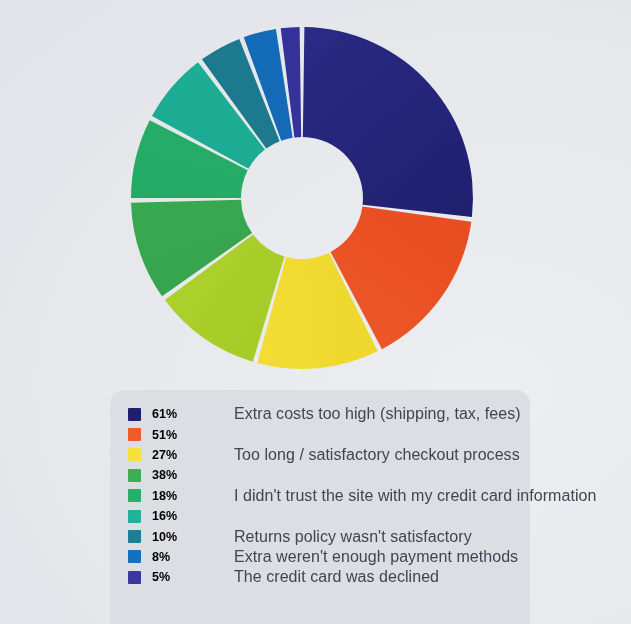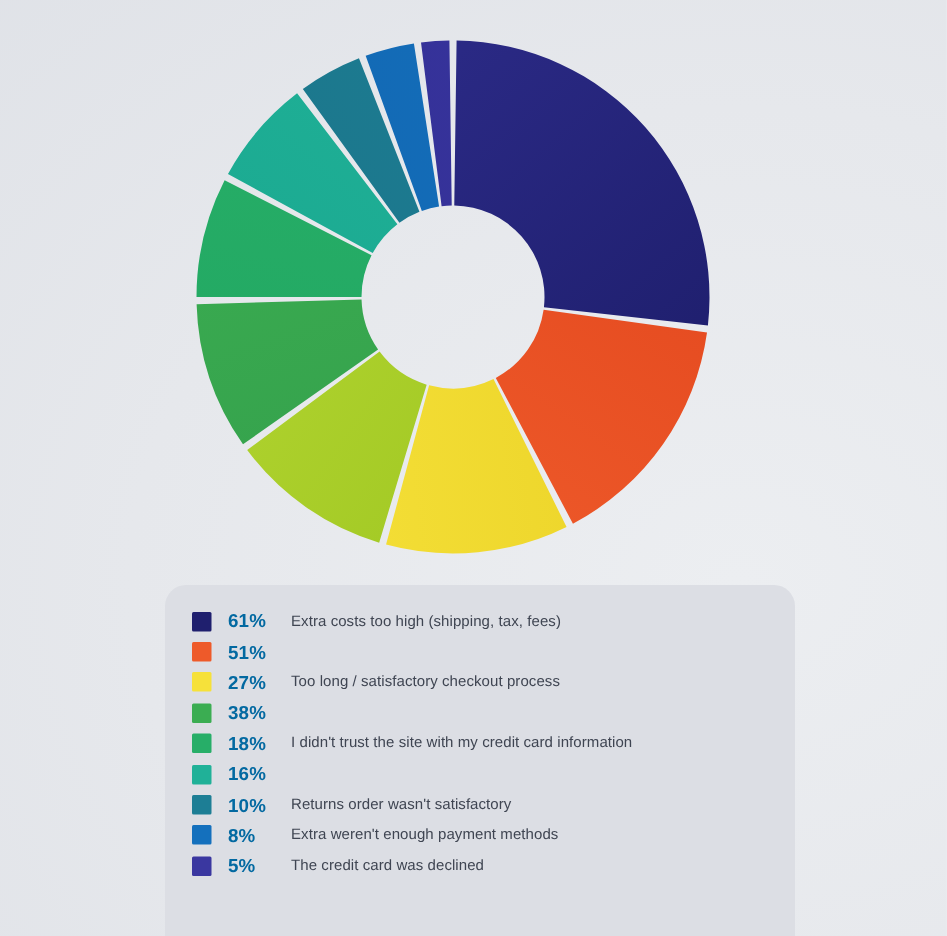--- a/index.html
+++ b/index.html
@@ -67,29 +67,30 @@
     height: 13px;
     flex: 0 0 13px;
     border-radius: 1px;
   }
   .legend-pct {
     width: 42px;
     flex: 0 0 42px;
     margin-left: 11px;
     font-size: 12.5px;
     font-weight: bold;
-    color: #0369a1;
+    color: #000000;
     letter-spacing: 0.1px;
     text-align: left;
   }
   .legend-label {
-    font-size: 10px;
+    font-size: 16px;
     color: #3f4552;
     white-space: nowrap;
     letter-spacing: 0.05px;
+    margin-left: 40px;
   }
 </style>
 </head>
 <body>
 
 <div id="page">
 
   <div id="chart-area">
     <svg id="donut-svg" width="631" height="392" viewBox="0 0 631 392">
       <defs id="donut-gradients">
@@ -174,21 +175,21 @@
           <span class="legend-pct">18%</span>
           <span class="legend-label">I didn't trust the site with my credit card information</span>
         </li>
         <li class="legend-row">
           <span class="legend-swatch" style="background: rgb(32, 177, 152);"></span>
           <span class="legend-pct">16%</span>
         </li>
         <li class="legend-row">
           <span class="legend-swatch" style="background: rgb(29, 126, 149);"></span>
           <span class="legend-pct">10%</span>
-          <span class="legend-label">Returns order wasn't satisfactory</span>
+          <span class="legend-label">Returns policy wasn't satisfactory</span>
         </li>
         <li class="legend-row">
           <span class="legend-swatch" style="background: rgb(20, 112, 189);"></span>
           <span class="legend-pct">8%</span>
           <span class="legend-label">Extra weren't enough payment methods</span>
         </li>
         <li class="legend-row">
           <span class="legend-swatch" style="background: rgb(58, 55, 160);"></span>
           <span class="legend-pct">5%</span>
           <span class="legend-label">The credit card was declined</span>

